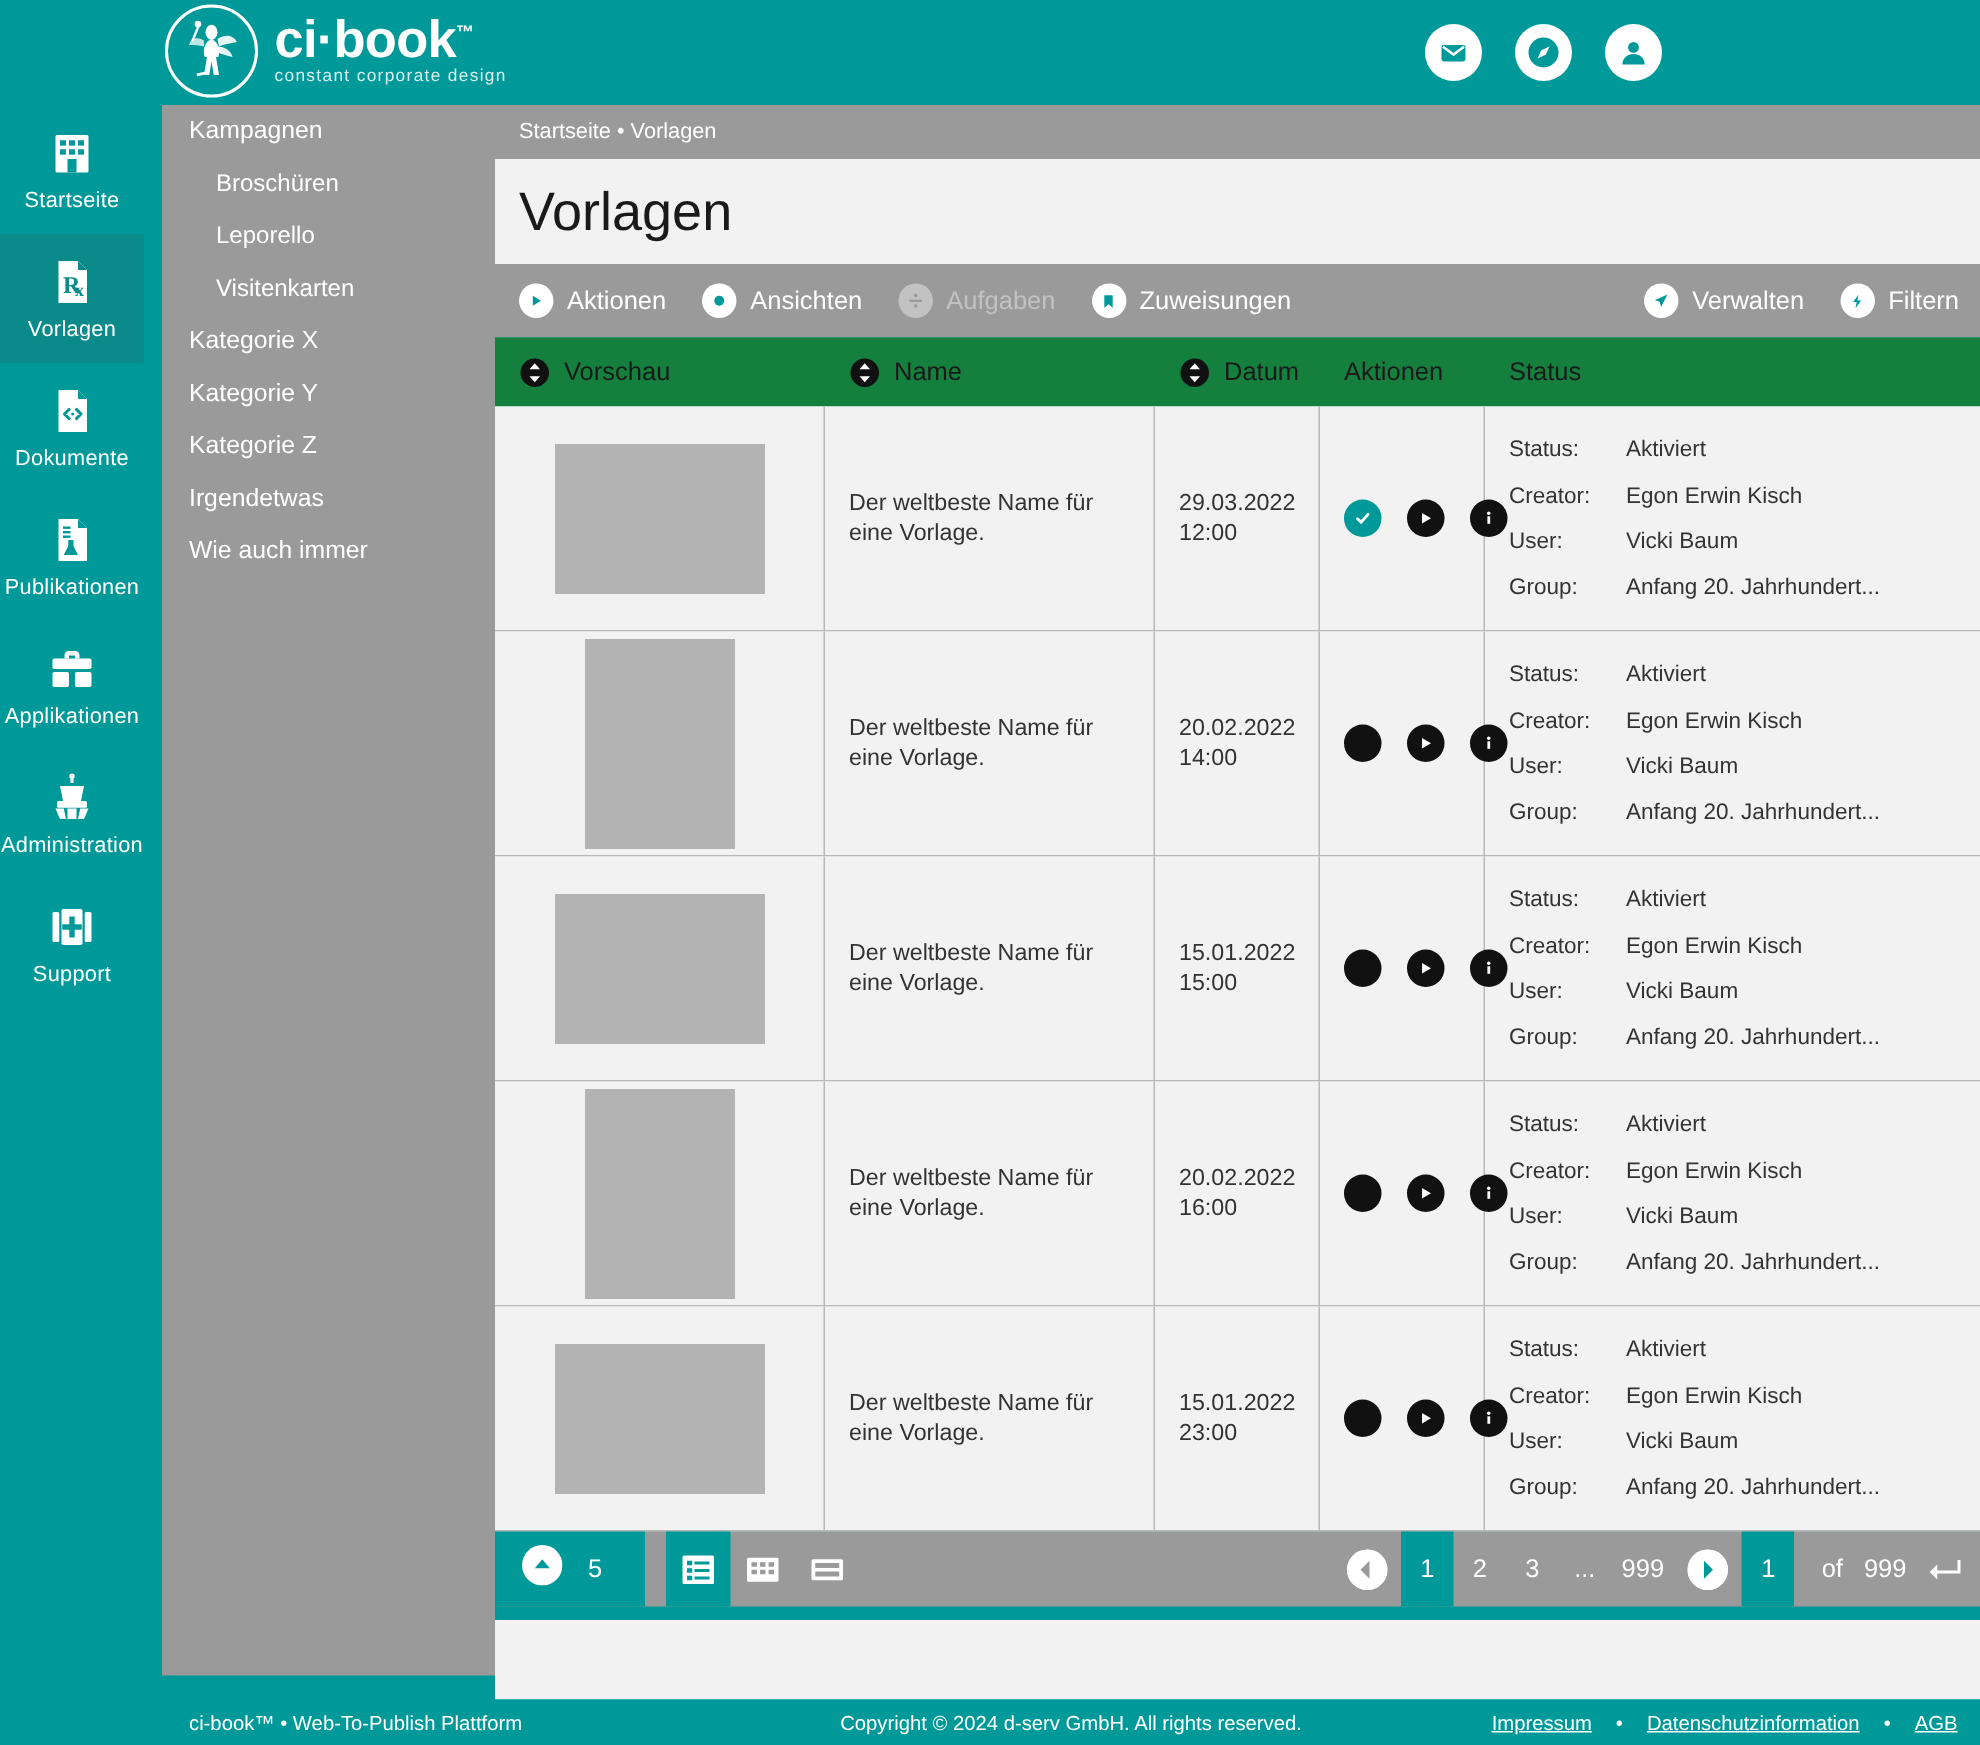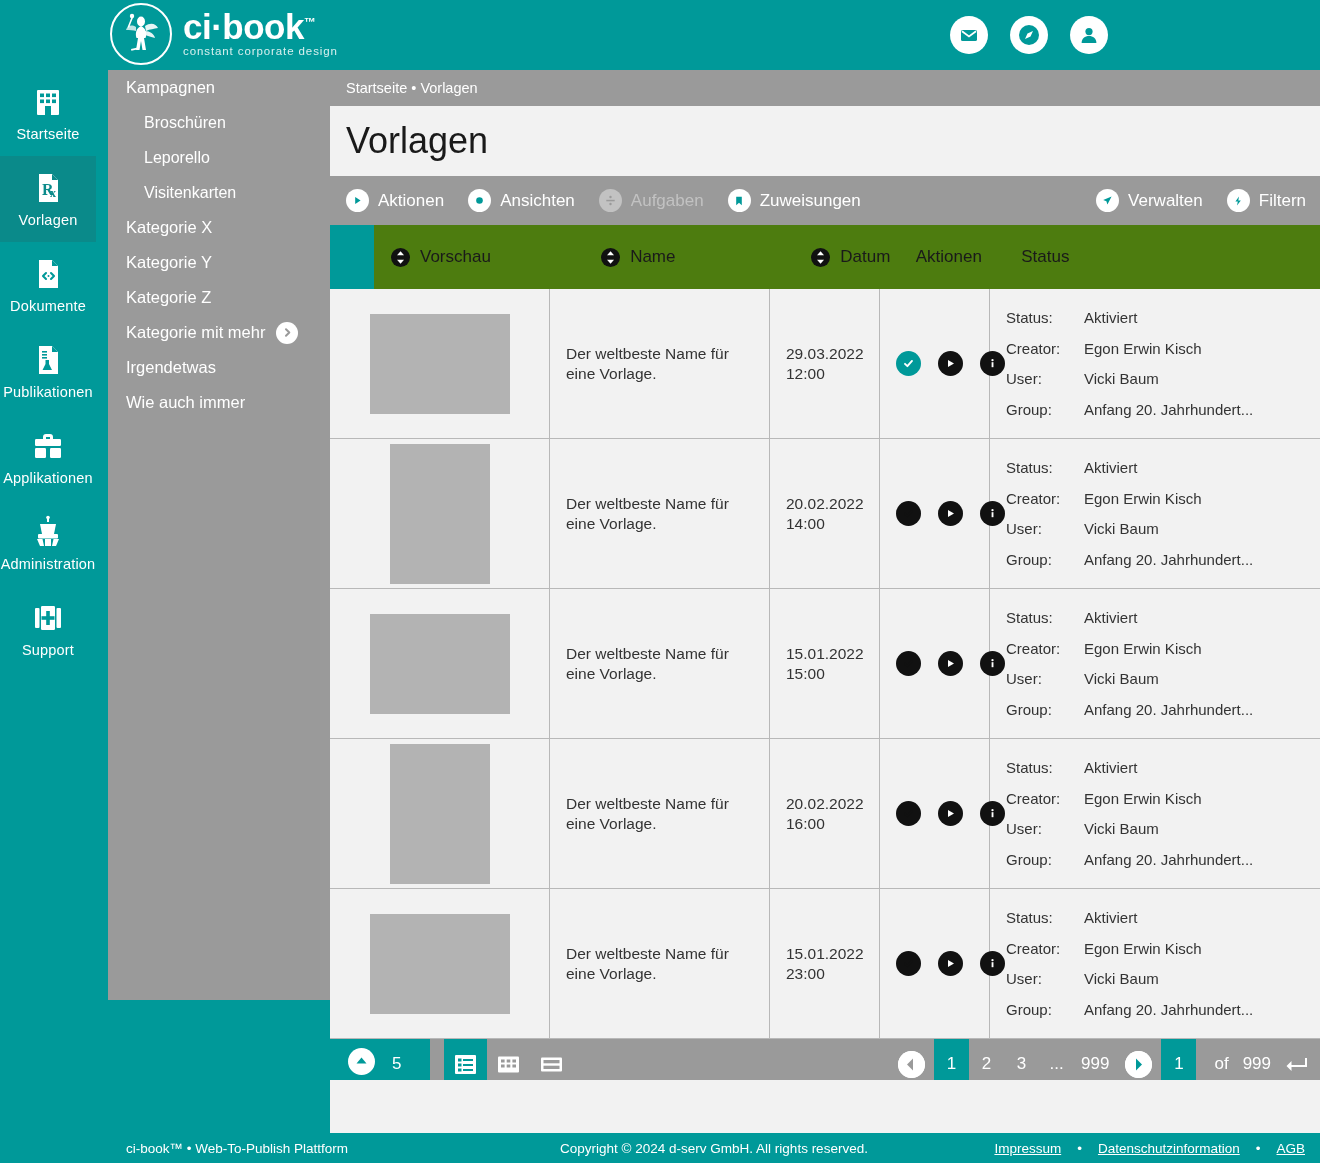--- a/index.html
+++ b/index.html
@@ -54,21 +54,21 @@
     height: 86px; display: flex; flex-direction: column;
     align-items: center; justify-content: center; gap: 6px;
     color: #ffffff; cursor: pointer;
   }
   .rail-item.active { background: #0a8a8a; }
   .rail-label { font-size: 14.5px; letter-spacing: 0.2px; white-space: nowrap; }
   .rail-item svg { display: block; }
 
   
   .subnav {
-    position: absolute; left: 108px; top: 70px; width: 222px; height: 930px;
+    position: absolute; left: 108px; top: 70px; width: 222px; height: 1047px;
     background: #9a9a9a;
   }
   .subnav-item {
     height: 35px; display: flex; align-items: center;
     padding-left: 18px; color: #fff; font-size: 16.5px; cursor: pointer;
   }
   .subnav-item.active { background: #009999; }
   .subnav-item.child { padding-left: 36px; font-size: 16px; }
   .subnav-badge {
     width: 22px; height: 22px; border-radius: 50%; background: #fff;
@@ -102,21 +102,21 @@
   .tb-btn.disabled { color: #c2c2c2; cursor: default; }
   .tb-ic {
     width: 23px; height: 23px; border-radius: 50%; background: #fff;
     display: flex; align-items: center; justify-content: center; flex: none;
   }
   .tb-btn.disabled .tb-ic { background: #c2c2c2; }
   .tb-spacer { flex: 1 1 auto; }
 
   
   .thead {
-    height: 64px; background: #4d7c0f; display: flex; align-items: center; margin-left: 44px;
+    height: 46px; background: #15803d; display: flex; align-items: center;
   }
   .th {
     font-size: 17px; color: #1a1a1a; display: flex; align-items: center; gap: 9px;
     height: 100%; padding-left: 16px;
   }
   .sort-ic { width: 21px; height: 21px; flex: none; }
   .col-prev  { width: 220px; }
   .col-name  { width: 220px; }
   .col-date  { width: 110px; }
   .col-act   { width: 110px; }
@@ -364,28 +364,20 @@
   <div class="subnav-item">
     <span>Kategorie X</span>
   </div>
   <div class="subnav-item">
     <span>Kategorie Y</span>
   </div>
   <div class="subnav-item">
     <span>Kategorie Z</span>
   </div>
   <div class="subnav-item">
-    <span>Kategorie mit mehr</span>
-    <span class="subnav-badge">
-      <svg width="13" height="13" viewBox="0 0 13 13">
-          <path d="M5 3.3 L8.3 6.5 L5 9.7" stroke="#9a9a9a" stroke-width="2" fill="none" stroke-linecap="round" stroke-linejoin="round"></path>
-        </svg>
-    </span>
-  </div>
-  <div class="subnav-item">
     <span>Irgendetwas</span>
   </div>
   <div class="subnav-item">
     <span>Wie auch immer</span>
   </div>
 </div>
 
 <div class="main">
 
   <div class="breadcrumb">Startseite • Vorlagen</div>

